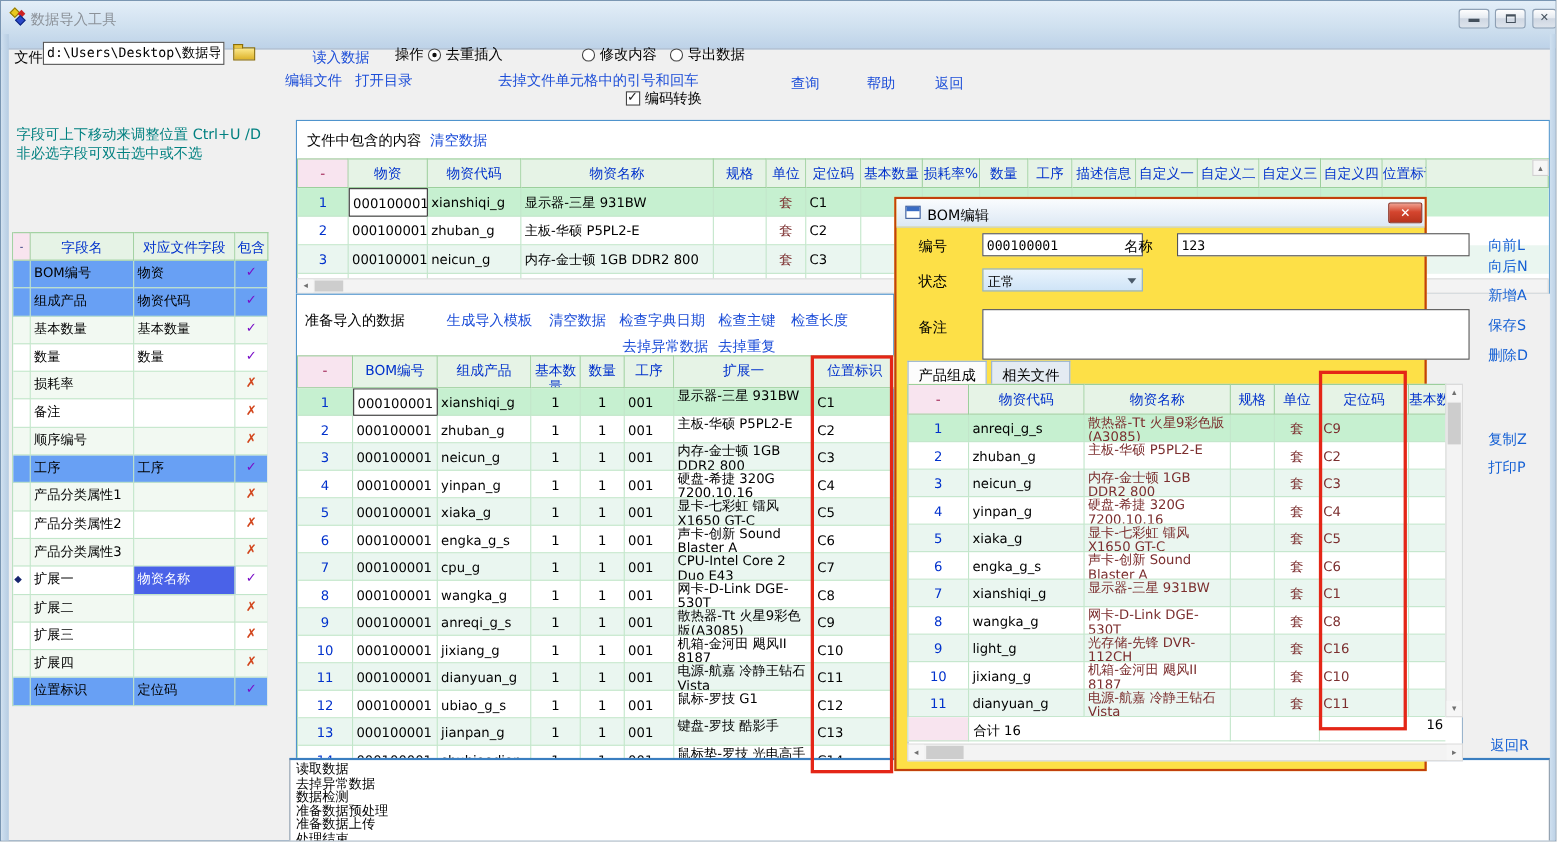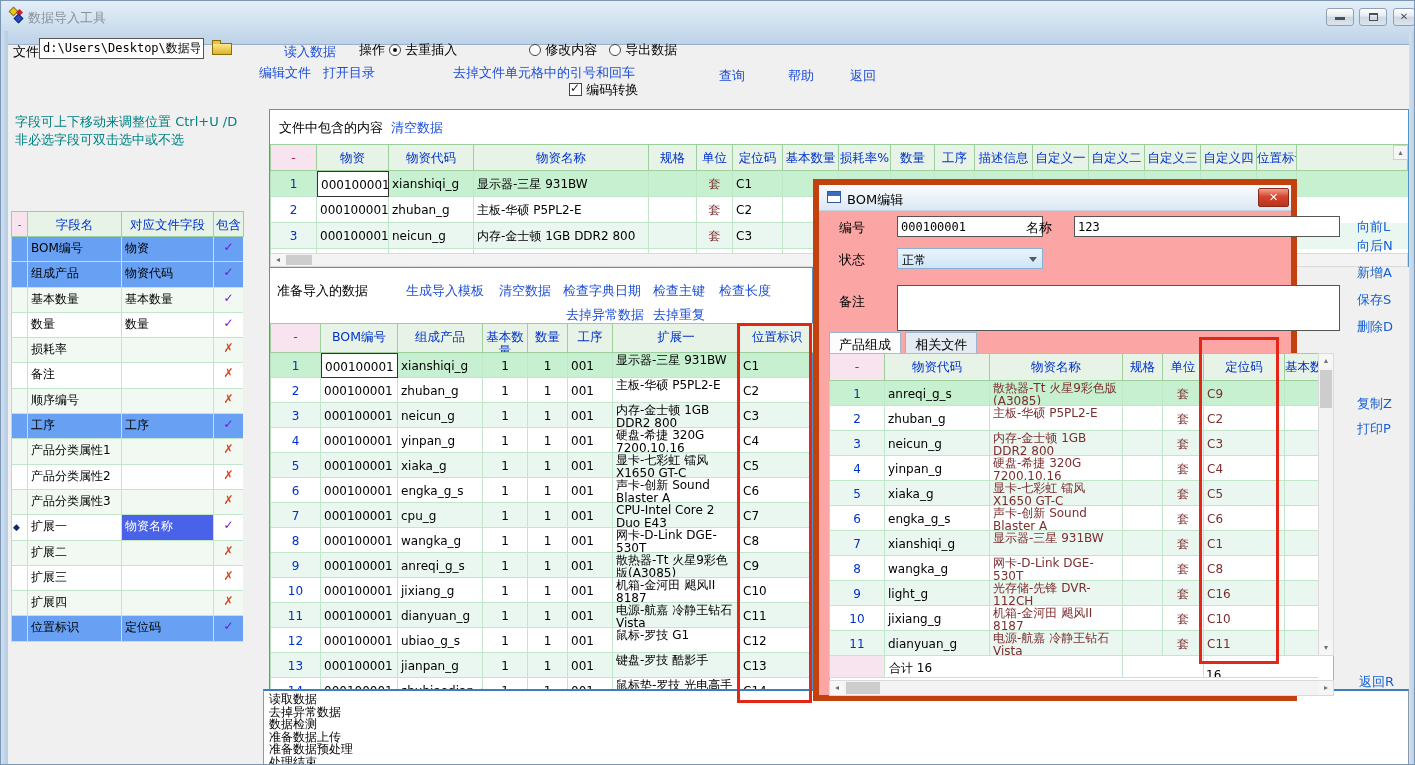--- a/index.html
+++ b/index.html
@@ -84,21 +84,21 @@
   .stbl .trow>*{padding-top:5px;line-height:13px;font-size:12px}
   .mark{text-align:center;font-weight:bold;font-size:14px;color:#d2451c;padding-top:4px !important}
   .mark.ok{color:#7a10c8}
   .fsel{background:#4a62e8;color:#fff}
   
   .sb{position:absolute;background:#f3f3f3;border:1px solid #dadada}
   .sbtn{position:absolute;background:#f6f6f6;color:#707070;text-align:center;cursor:pointer}
   .sthumb{position:absolute;background:#cdcdcd;cursor:pointer}
   
   .dialog{position:absolute;left:812px;top:178px;width:484px;height:522px;
-    background:#fca5a5;border:6px solid #c2410c;z-index:10}
+    background:#fde047;border:2px solid #c2410c;z-index:10}
   .dlgbar{position:absolute;left:0;top:0;width:100%;height:26px;
     background:linear-gradient(#fafcfe,#dce8f4);border-bottom:1px solid #c4d2e0}
   .dlgicon{position:absolute;left:8px;top:6px;width:14px;height:12px;background:#fff;border:1px solid #33579a}
   .dlgicon::before{content:"";position:absolute;left:0;top:0;width:100%;height:4px;background:#3a6cc4}
   .dlgclose{position:absolute;right:2px;top:3px;width:31px;height:19px;border:1px solid #8a2a1a;border-radius:2px;
     background:linear-gradient(#f0a090,#d4452e 45%,#b8341e);color:#fff;text-align:center;
     font-size:11px;line-height:17px;font-weight:bold;cursor:pointer}
   .dbtn{color:#1560d4;font-size:13px;cursor:pointer;white-space:nowrap}
   .tab{display:inline-block;height:21px;padding:3px 9px 0;border:1px solid #9ab4cc;border-bottom:none;
     background:#e4ebf2;font-size:13px;cursor:pointer}
@@ -554,22 +554,22 @@
         <div>C14</div>
       </div>
       </div>
   </div>
 
   <div class="log" data-name="status-log">
 
   <div data-name="log-line">读取数据</div>
       <div data-name="log-line">去掉异常数据</div>
       <div data-name="log-line">数据检测</div>
+      <div data-name="log-line">准备数据预处理</div>
       <div data-name="log-line">准备数据上传</div>
-      <div data-name="log-line">准备数据预处理</div>
       <div data-name="log-line">处理结束</div>
     </div>
 
   <div class="dialog" data-name="bom-edit-dialog">
     <div class="dlgbar" data-name="dialog-title-bar">
       <span class="dlgicon" data-name="dialog-icon"></span>
       <span style="position:absolute;left:28px;top:6px;font-size:13px" data-name="dialog-title">BOM编辑</span>
       <span class="dlgclose" data-name="dialog-close-button"><span data-name="close-icon">✕</span></span>
     </div>
     <span class="lbl" style="left:20px;top:34px" data-name="bom-no-label">编号</span>
@@ -711,21 +711,21 @@
           <div></div>
           <div class="ctr mr">套</div>
           <div class="mr">C11</div>
           <div></div>
         </div>
         </div>
       <div class="r" style="position:absolute;left:10px;top:471px;width:489px;height:22px;background:#fff;border-left:1px solid #b5dfbd" data-name="summary-row">
         <div style="width:55px;background:#f8e4ef;border-right:1px solid #c2e6ca;border-bottom:1px solid #c2e6ca"></div>
         <div style="width:238px;border-right:1px solid #c2e6ca;border-bottom:1px solid #c2e6ca;font-size:12px;padding:4px 4px 0" data-name="summary-label">合计 16</div>
         <div style="width:81px;border-right:1px solid #c2e6ca;border-bottom:1px solid #c2e6ca"></div>
-        <div style="flex:1;border-bottom:1px solid #c2e6ca;font-size:12px;text-align:left;padding:12px 2px 0" data-name="summary-total">16</div>
+        <div style="flex:1;border-bottom:1px solid #c2e6ca;font-size:12px;text-align:right;padding:0 2px 0" data-name="summary-total">16</div>
       </div>
     </div>
     <div class="sb" style="left:499px;top:168px;width:16px;height:303px" data-name="vertical-scrollbar">
       <span class="sbtn" style="left:0;top:0;width:14px;height:14px;font-size:8px;line-height:13px" data-name="scroll-up-icon">▴</span>
       <span class="sthumb" style="left:1px;top:16px;width:12px;height:38px" data-name="scroll-thumb"></span>
       <span class="sbtn" style="left:0;bottom:0;width:14px;height:14px;font-size:8px;line-height:13px" data-name="scroll-down-icon">▾</span>
     </div>
     <div class="sb" style="left:10px;top:495px;width:505px;height:16px" data-name="horizontal-scrollbar">
       <span class="sbtn" style="left:0;top:0;width:14px;height:14px;font-size:8px;line-height:13px" data-name="scroll-left-icon">◂</span>
       <span class="sthumb" style="left:16px;top:1px;width:34px;height:12px" data-name="scroll-thumb"></span>

